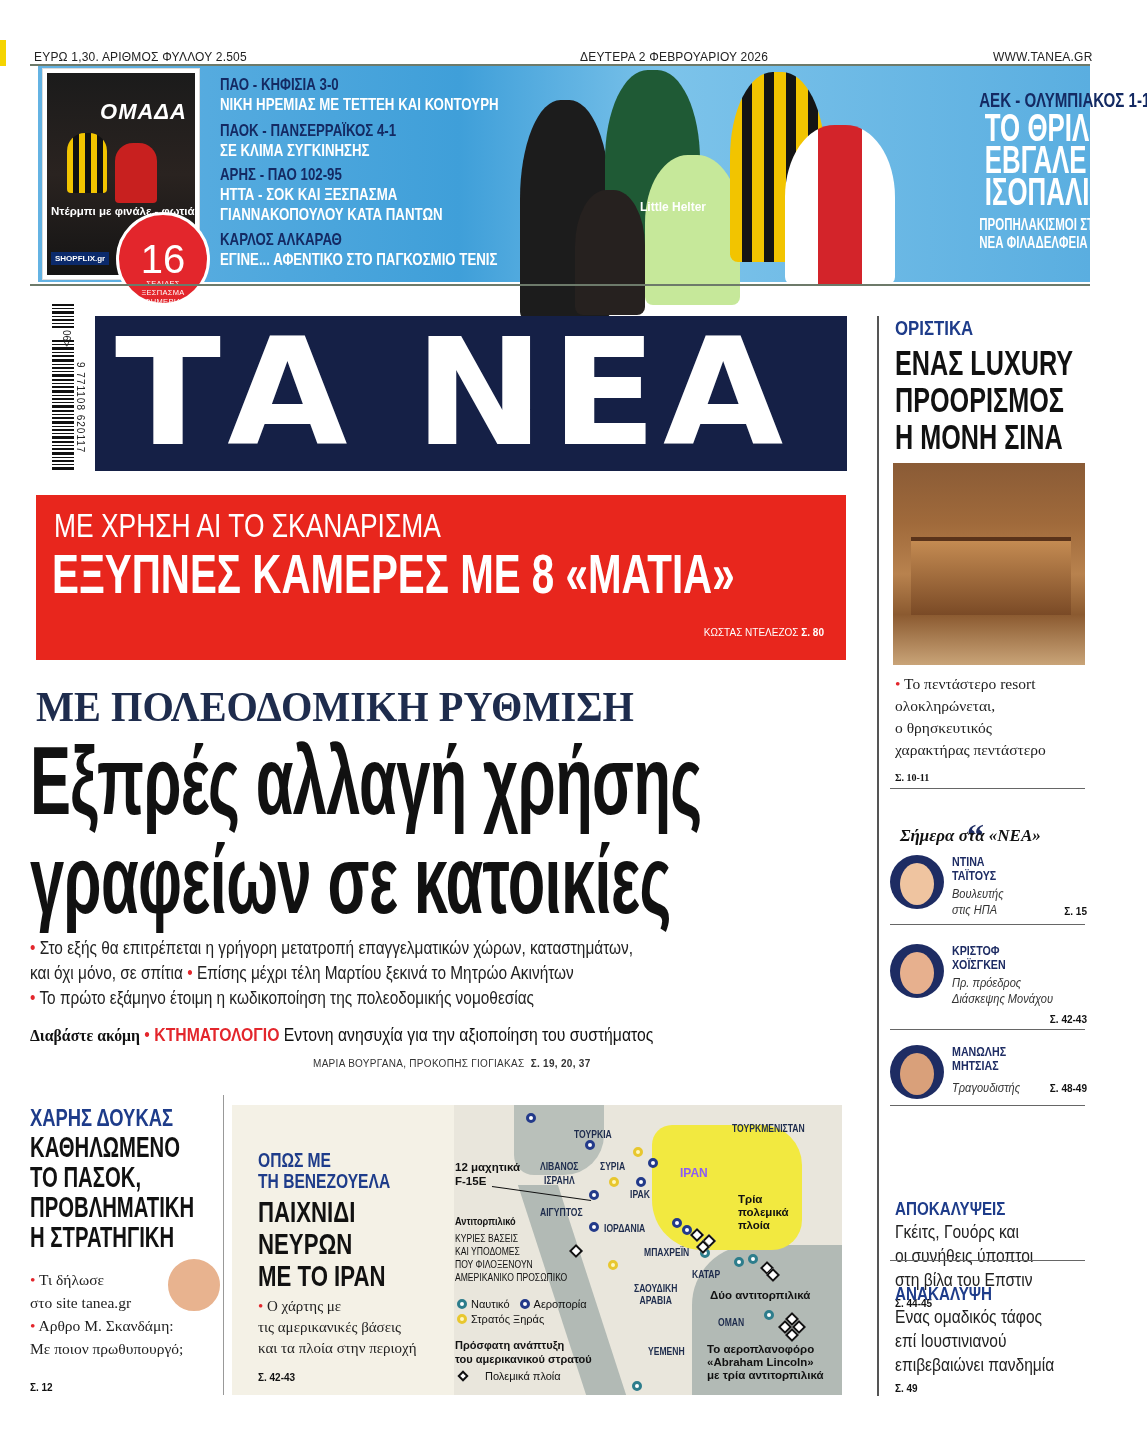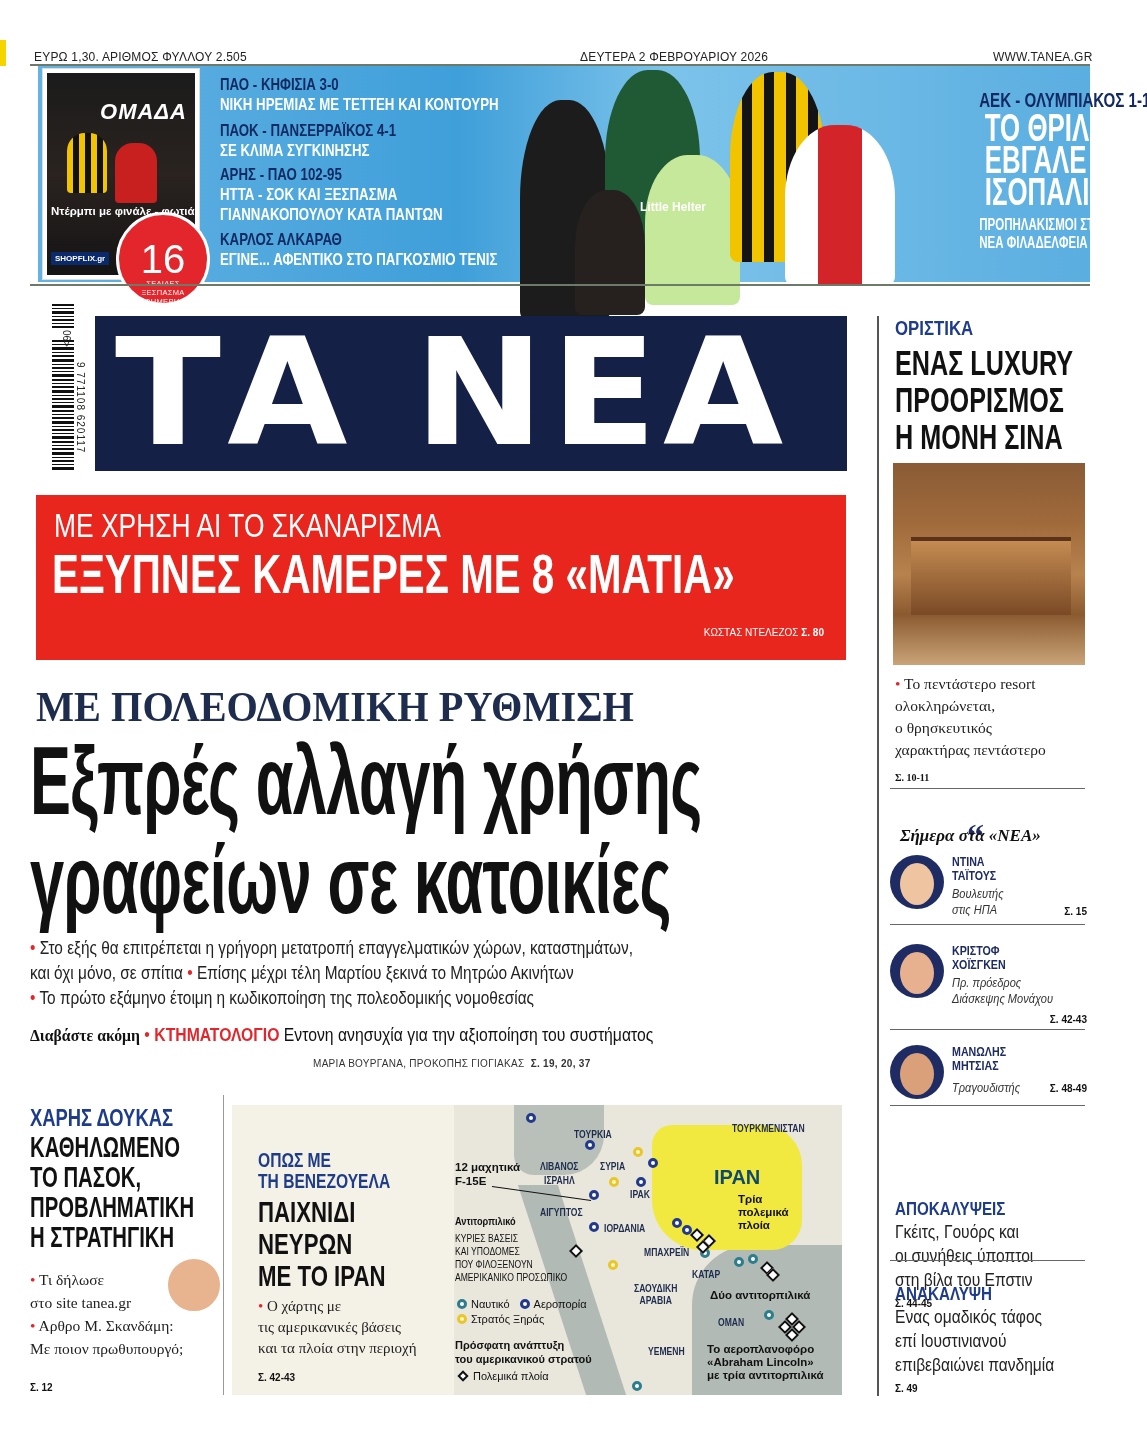--- a/index.html
+++ b/index.html
@@ -363,21 +363,21 @@
 <div class="abs lbl" style="left:540px;top:1206px">ΑΙΓΥΠΤΟΣ</div>
 <div class="abs lbl" style="left:604px;top:1222px">ΙΟΡΔΑΝΙΑ</div>
 <div class="abs lbl" style="left:644px;top:1246px">ΜΠΑΧΡΕΪΝ</div>
 <div class="abs lbl" style="left:692px;top:1268px">ΚΑΤΑΡ</div>
 <div class="abs lbl" style="left:634px;top:1282px;text-align:center">
     <div>ΣΑΟΥΔΙΚΗ</div>
     <div>ΑΡΑΒΙΑ</div>
   </div>
 <div class="abs lbl" style="left:718px;top:1316px">ΟΜΑΝ</div>
 <div class="abs lbl" style="left:648px;top:1345px">ΥΕΜΕΝΗ</div>
-<div class="abs" style="left:714px;top:1166px;font-size:20px;font-weight:bold;color:#0c4a6e">ΙΡΑΝ</div>
+<div class="abs" style="left:680px;top:1166px;font-size:12px;font-weight:bold;color:#8b5cf6">ΙΡΑΝ</div>
 
 <div class="abs lbl2" style="left:455px;top:1160px">
     <div>12 μαχητικά</div>
     <div>F-15E</div>
   </div>
 <div class="abs" style="left:492px;top:1186px;width:100px;height:1px;background:#111;transform:rotate(8deg);transform-origin:left"></div>
 <div class="abs lbl2" style="left:455px;top:1214px;transform:scaleX(.8);transform-origin:left">Αντιτορπιλικό</div>
 <div class="abs lbl2" style="left:738px;top:1193px;line-height:13px">
     <div>Τρία</div>
     <div>πολεμικά</div>
@@ -431,16 +431,16 @@
     <span>Αεροπορία</span>
 </div>
 <div class="abs" style="left:457px;top:1313px;font-size:11px;white-space:nowrap;display:flex;align-items:center;gap:4px">
   <span class="hex arm"></span>
     <span>Στρατός Ξηράς</span>
 </div>
 <div class="abs lbl2" style="left:455px;top:1338px;font-size:11px">
   <div>Πρόσφατη ανάπτυξη</div>
     <div>του αμερικανικού στρατού</div>
 </div>
-<div class="abs" style="left:459px;top:1370px;font-size:11px;white-space:nowrap;display:flex;align-items:center;gap:6px">
+<div class="abs" style="left:459px;top:1370px;font-size:11px;white-space:nowrap;display:flex;align-items:center;gap:18px">
   <span class="dia" style="width:8px;height:8px"></span>
     <span>Πολεμικά πλοία</span>
 </div>
 
 </body></html>

